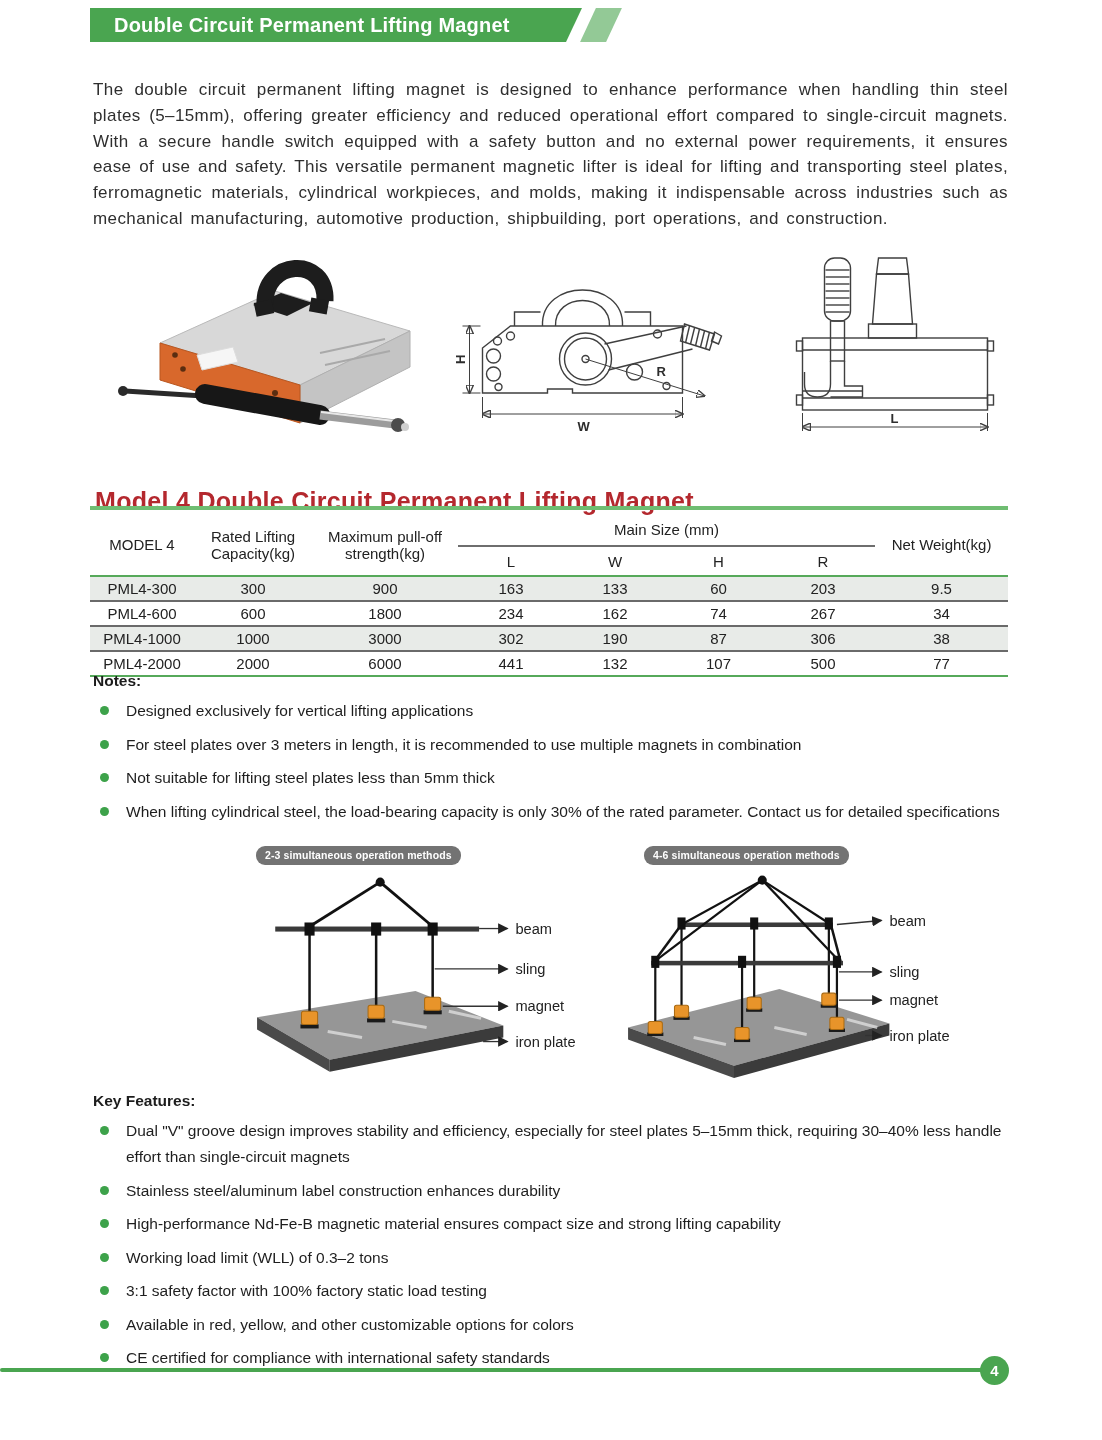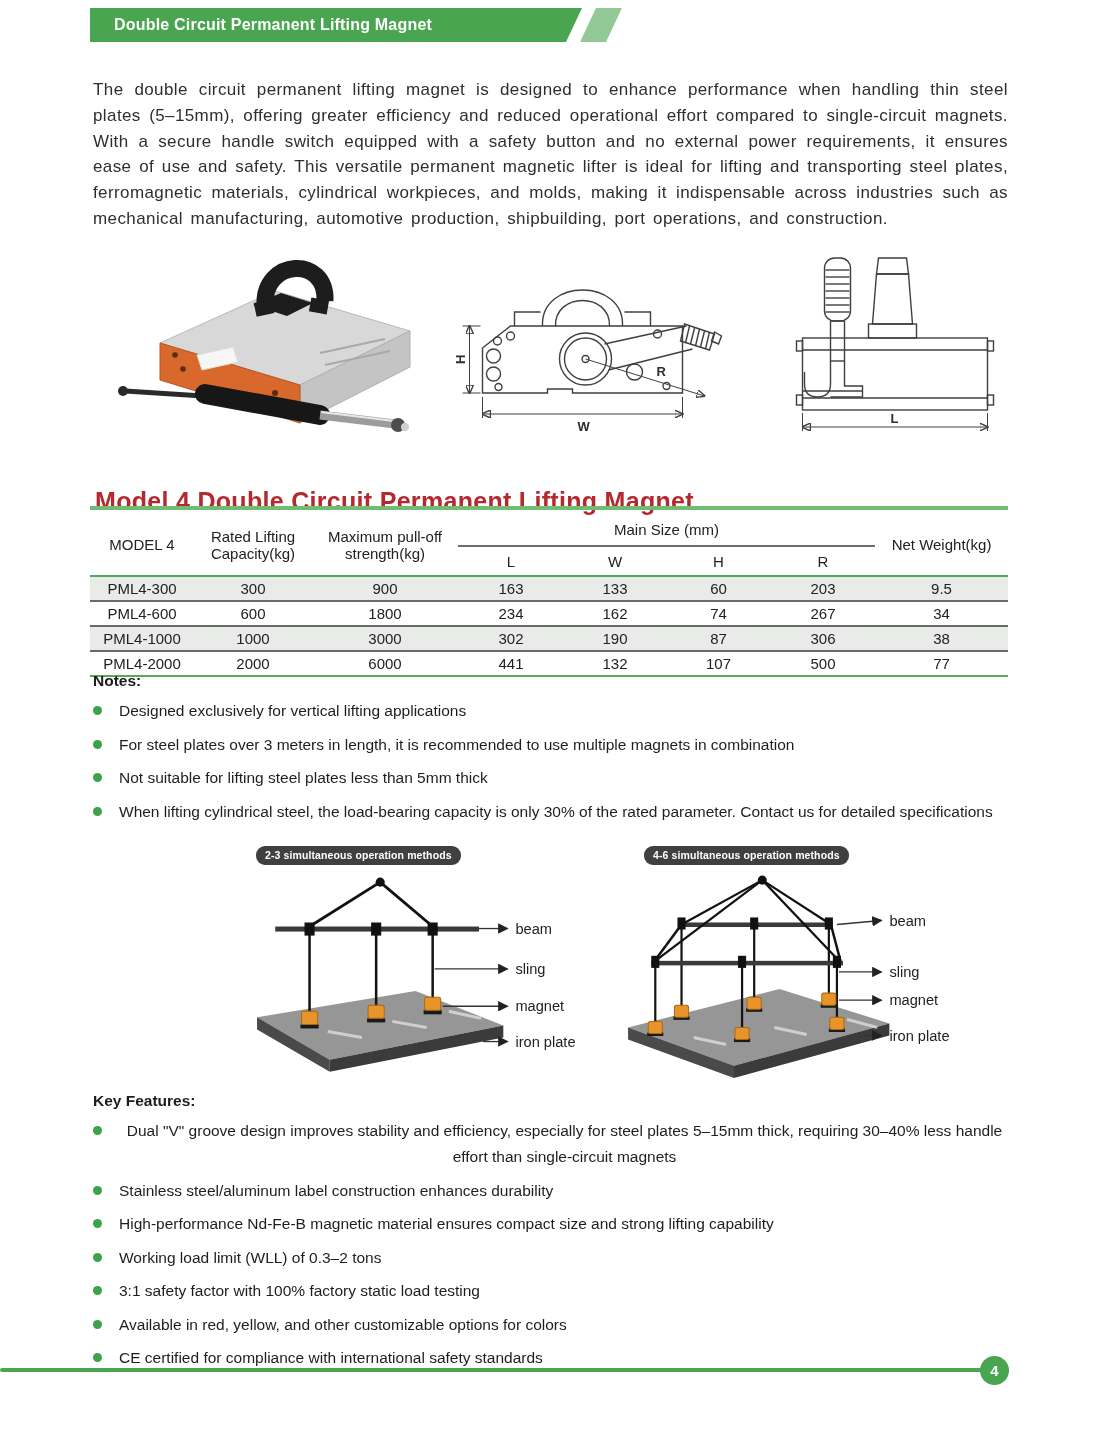--- a/index.html
+++ b/index.html
@@ -6,21 +6,21 @@
   body {
     width:1102px; height:1440px; position:relative; background:#ffffff;
     font-family:"Liberation Sans", sans-serif; color:#2d2d2d;
     overflow:hidden;
   }
   
   .banner {
     position:absolute; left:90px; top:8px; width:492px; height:34px;
     background:#4aa550; color:#fff; display:flex; align-items:center;
     padding-left:24px; box-sizing:border-box;
-    font-size:16px; font-weight:bold; letter-spacing:0.2px;
+    font-size:20px; font-weight:bold; letter-spacing:0.2px;
     clip-path:polygon(0 0, 100% 0, calc(100% - 16px) 100%, 0 100%);
   }
   .banner-stripe {
     position:absolute; top:8px; height:34px; background:#93c996;
     transform:skewX(-25deg); width:26px;
   }
   .banner-stripe.s1 { left:588px; }
   
   .intro {
     position:absolute; left:93px; top:60px; width:915px;
@@ -53,29 +53,29 @@
   table.spec thead tr.h1 th { height:27px; }
   table.spec thead tr.h2 th { height:24px; }
   th.mainsize { border-bottom:2px solid #6e6e6e; }
   tbody tr { border-bottom:2px solid #6a6a6a; }
   tbody tr:first-child { border-top:2.5px solid #56a95a;padding-left:24px; }
   tbody tr:last-child { border-bottom:2.5px solid #56a95a; }
   tbody tr.alt { background:#e8ebe8; }
   
   .textblock { position:absolute; left:93px; width:917px; }
   .block-title { font-weight:bold; font-size:15.5px; color:#1c1c1c; margin:0 0 8px 0; }
-  ul.dotlist { list-style:none; margin:0; padding:0;text-align:center; }
+  ul.dotlist { list-style:none; margin:7px; padding:0; }
   ul.dotlist li { display:flex; gap:17px; margin-bottom:7.5px; font-size:15.5px; line-height:26px; color:#1e1e1e; }
   .bullet { flex:none; width:9px; height:9px; border-radius:50%; background:#3da24a; margin-top:8px; }
   
   .diagram { position:absolute; top:845px; width:335px; }
   .diagram.left { left:248px; }
   .diagram.right { left:622px; }
   .badge {
-    display:inline-block; background:#404040; color:#fff; font-size:10.5px;
+    display:inline-block; background:#737373; color:#fff; font-size:10.5px;
     font-weight:bold; padding:3px 9px 4px 9px; border-radius:9px; letter-spacing:0.1px;
   }
   .diagram.left .badge { margin-left:8px; }
   .diagram.right .badge { margin-left:22px; }
   .diagram svg { display:block; margin-top:3px; }
   .diagram svg text { font-family:"Liberation Sans",sans-serif; font-size:14.5px; fill:#222; }
   
   .footer-line { position:absolute; left:0; top:1368px; width:988px; height:4px; background:#4aa550; border-radius:2px; }
   .page-badge {
     position:absolute; left:980px; top:1356px; width:29px; height:29px; border-radius:50%;

